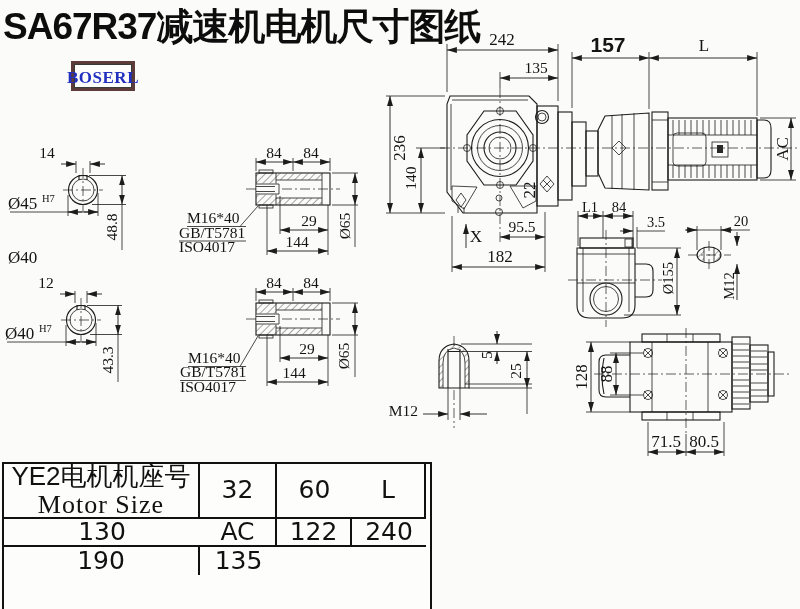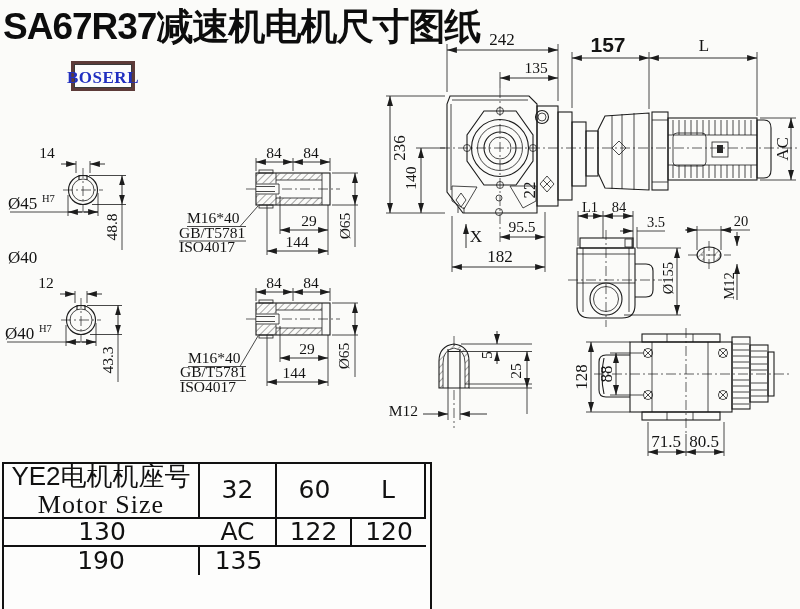--- a/index.html
+++ b/index.html
@@ -361,19 +361,19 @@
       <span class="en">Motor Size</span>
     </div>
     <div class="c">32</div>
     <div class="c last">60</div>
 
     <div class="c">L</div>
     <div class="c last">130</div>
 
     <div class="c">AC</div>
     <div class="c">122</div>
-    <div class="c last">120</div>
+    <div class="c last">240</div>
 
     <div class="c bot">190</div>
     <div class="c bot last">135</div>
   </div>
 
 </div>
 
 </body></html>

